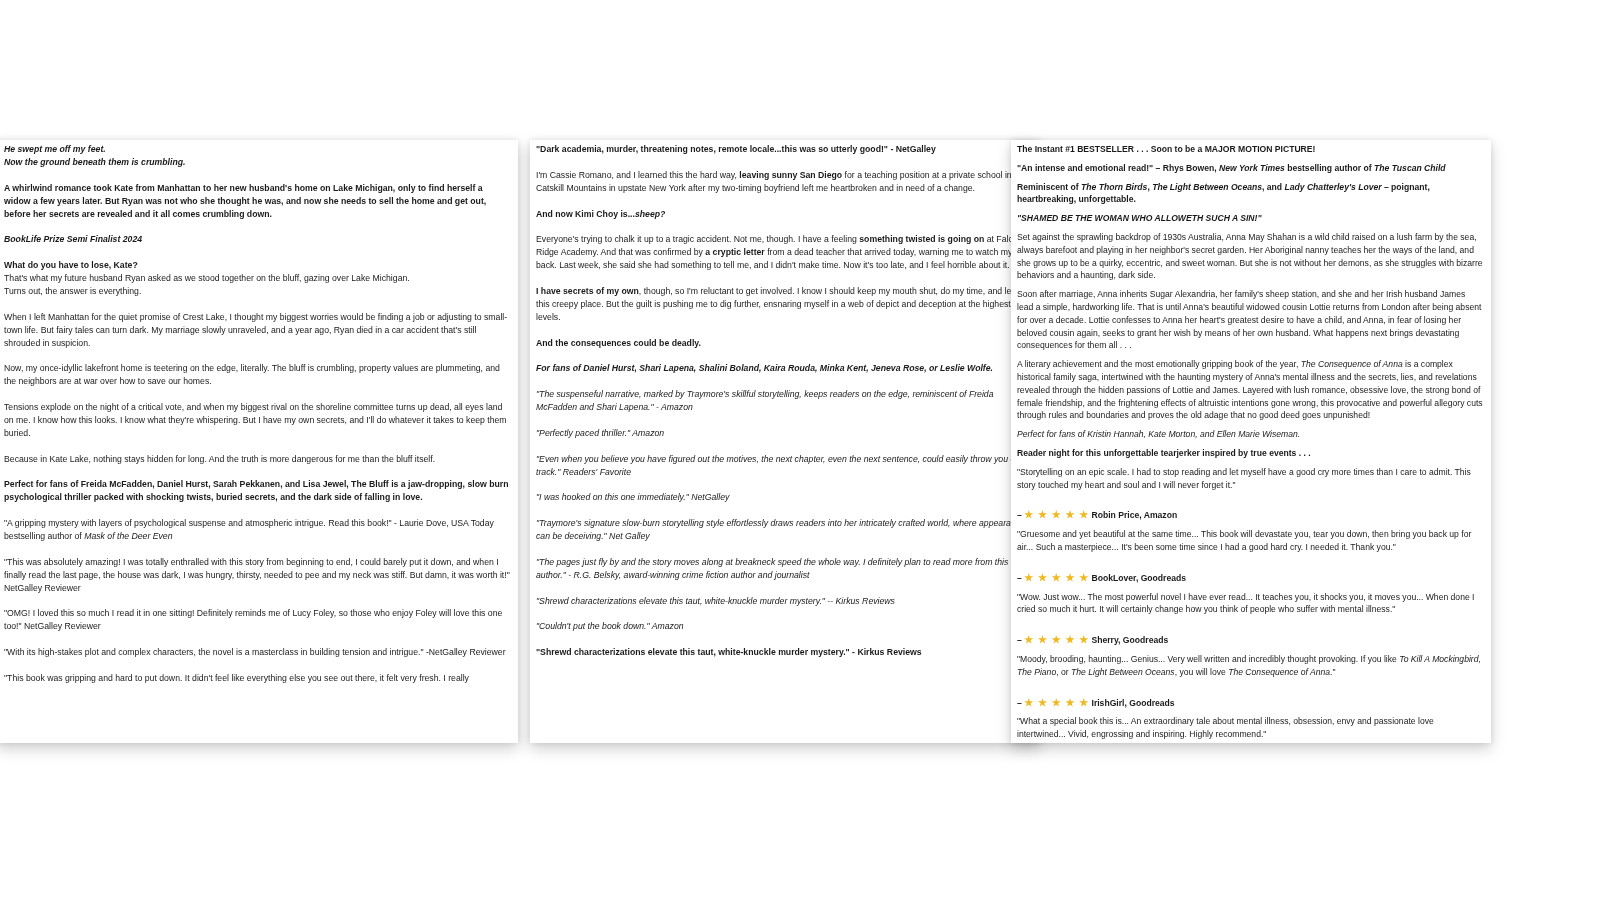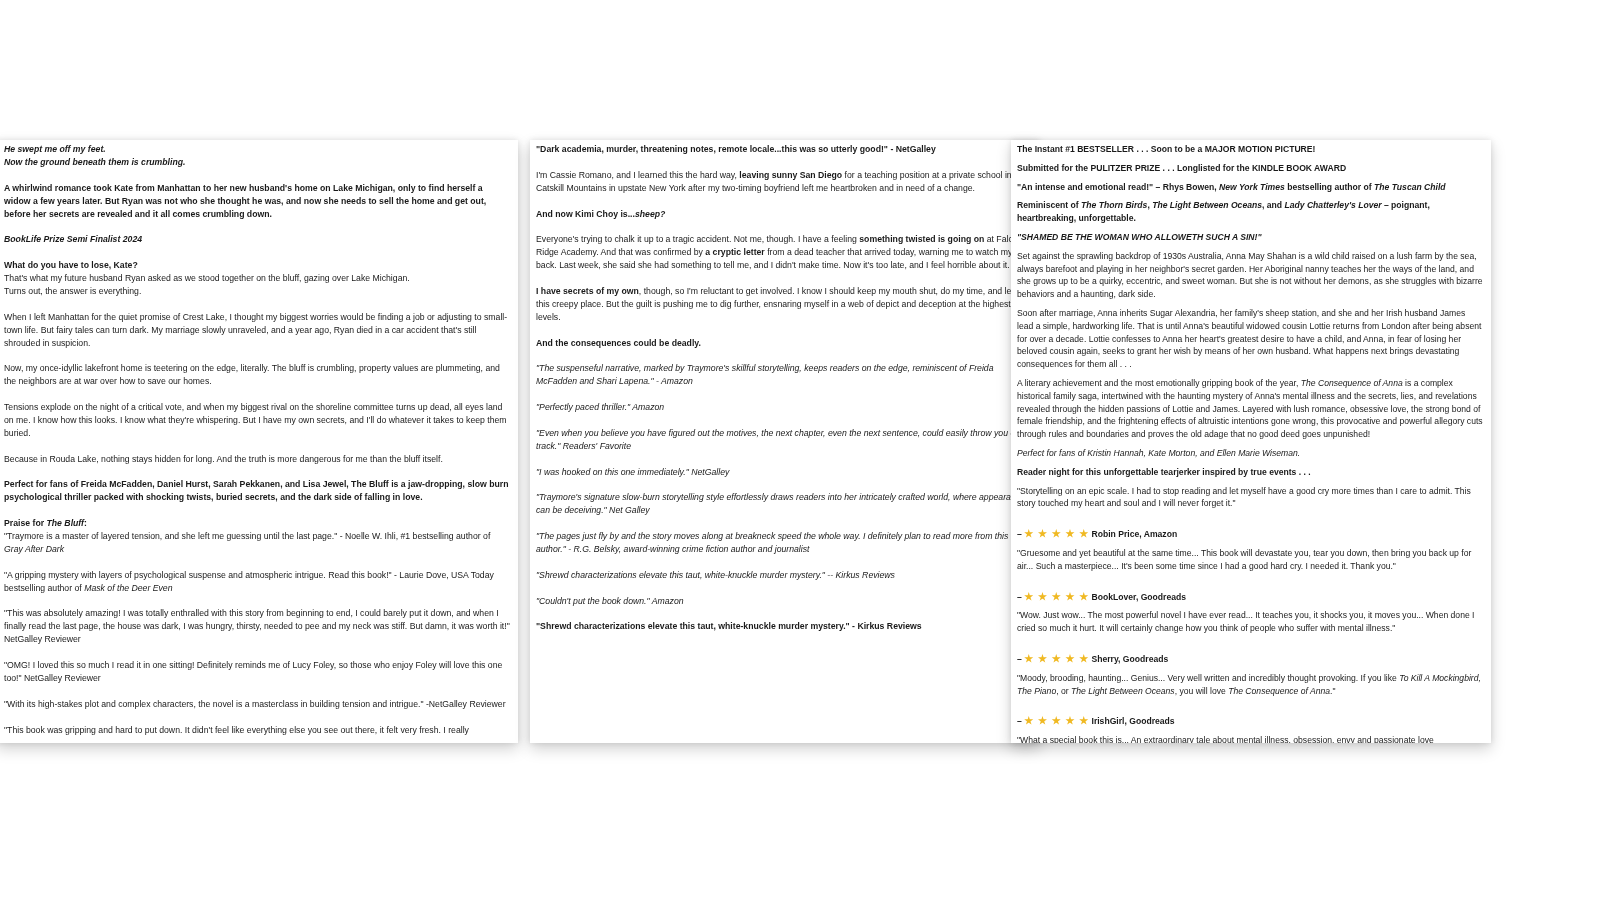--- a/index.html
+++ b/index.html
@@ -27,51 +27,50 @@
 <body>
 
 <div class="panel" id="p1">
   <p class="b i"><span>He swept me off my feet.</span><br><span>Now the ground beneath them is crumbling.</span></p>
   <p class="b">A whirlwind romance took Kate from Manhattan to her new husband's home on Lake Michigan, only to find herself a widow a few years later. But Ryan was not who she thought he was, and now she needs to sell the home and get out, before her secrets are revealed and it all comes crumbling down.</p>
   <p class="b i">BookLife Prize Semi Finalist 2024</p>
   <p><span class="b">What do you have to lose, Kate?</span><br><span>That's what my future husband Ryan asked as we stood together on the bluff, gazing over Lake Michigan.</span><br><span>Turns out, the answer is everything.</span></p>
   <p>When I left Manhattan for the quiet promise of Crest Lake, I thought my biggest worries would be finding a job or adjusting to small-town life. But fairy tales can turn dark. My marriage slowly unraveled, and a year ago, Ryan died in a car accident that's still shrouded in suspicion.</p>
   <p>Now, my once-idyllic lakefront home is teetering on the edge, literally. The bluff is crumbling, property values are plummeting, and the neighbors are at war over how to save our homes.</p>
   <p>Tensions explode on the night of a critical vote, and when my biggest rival on the shoreline committee turns up dead, all eyes land on me. I know how this looks. I know what they're whispering. But I have my own secrets, and I'll do whatever it takes to keep them buried.</p>
-  <p>Because in Rouda Lake, nothing stays hidden for long. And the truth is more dangerous for me than the bluff itself.</p>
+  <p>Because in Kate Lake, nothing stays hidden for long. And the truth is more dangerous for me than the bluff itself.</p>
   <p class="b">Perfect for fans of Freida McFadden, Daniel Hurst, Sarah Pekkanen, and Lisa Jewel, The Bluff is a jaw-dropping, slow burn psychological thriller packed with shocking twists, buried secrets, and the dark side of falling in love.</p>
-  <p style="margin-bottom:12.9px"><span class="b"><span>Praise for </span><span class="i">The Bluff</span><span>:</span></span><br><span>"Traymore is a master of layered tension, and she left me guessing until the last page." - Noelle W. Ihli, #1 bestselling author of </span><span class="i">Gray After Dark</span></p>
   <p><span>"A gripping mystery with layers of psychological suspense and atmospheric intrigue. Read this book!" - Laurie Dove, USA Today bestselling author of </span><span class="i">Mask of the Deer Even</span></p>
   <p>"This was absolutely amazing! I was totally enthralled with this story from beginning to end, I could barely put it down, and when I finally read the last page, the house was dark, I was hungry, thirsty, needed to pee and my neck was stiff. But damn, it was worth it!" NetGalley Reviewer</p>
   <p>"OMG! I loved this so much I read it in one sitting! Definitely reminds me of Lucy Foley, so those who enjoy Foley will love this one too!" NetGalley Reviewer</p>
   <p>"With its high-stakes plot and complex characters, the novel is a masterclass in building tension and intrigue." -NetGalley Reviewer</p>
   <p>"This book was gripping and hard to put down. It didn't feel like everything else you see out there, it felt very fresh. I really</p>
 </div>
 
 <div class="panel" id="p2">
   <p class="b">"Dark academia, murder, threatening notes, remote locale...this was so utterly good!" - NetGalley</p>
   <p><span>I'm Cassie Romano, and I learned this the hard way, </span><span class="b">leaving sunny San Diego</span><span> for a teaching position at a private school in the Catskill Mountains in upstate New York after my two-timing boyfriend left me heartbroken and in need of a change.</span></p>
   <p class="b"><span>And now Kimi Choy is...</span><span class="i">sheep?</span></p>
   <p><span>Everyone's trying to chalk it up to a tragic accident. Not me, though. I have a feeling </span><span class="b">something twisted is going on</span><span> at Falcon Ridge Academy. And that was confirmed by </span><span class="b">a cryptic letter</span><span> from a dead teacher that arrived today, warning me to watch my back. Last week, she said she had something to tell me, and I didn't make time. Now it's too late, and I feel horrible about it.</span></p>
   <p><span class="b">I have secrets of my own</span><span>, though, so I'm reluctant to get involved. I know I should keep my mouth shut, do my time, and leave this creepy place. But the guilt is pushing me to dig further, ensnaring myself in a web of depict and deception at the highest levels.</span></p>
   <p class="b">And the consequences could be deadly.</p>
+  <p class="b i">For fans of Daniel Hurst, Shari Lapena, Shalini Boland, Kaira Rouda, Minka Kent, Jeneva Rose, or Leslie Wolfe.</p>
   <p class="i">"The suspenseful narrative, marked by Traymore's skillful storytelling, keeps readers on the edge, reminiscent of Freida McFadden and Shari Lapena." - Amazon</p>
   <p class="i">"Perfectly paced thriller." Amazon</p>
   <p class="i">"Even when you believe you have figured out the motives, the next chapter, even the next sentence, could easily throw you off track." Readers' Favorite</p>
   <p class="i">"I was hooked on this one immediately." NetGalley</p>
   <p class="i">"Traymore's signature slow-burn storytelling style effortlessly draws readers into her intricately crafted world, where appearances can be deceiving." Net Galley</p>
   <p class="i">"The pages just fly by and the story moves along at breakneck speed the whole way. I definitely plan to read more from this author." - R.G. Belsky, award-winning crime fiction author and journalist</p>
   <p class="i">"Shrewd characterizations elevate this taut, white-knuckle murder mystery." -- Kirkus Reviews</p>
   <p class="i">"Couldn't put the book down." Amazon</p>
   <p class="b">"Shrewd characterizations elevate this taut, white-knuckle murder mystery." - Kirkus Reviews</p>
 </div>
 
 <div class="panel" id="p3">
   <p class="b">The Instant #1 BESTSELLER . . . Soon to be a MAJOR MOTION PICTURE!</p>
-  <p class="b">Submitted for the PULITZER PRIZE . . . Longlisted for the KINDLE BOOK AWARD</p>
   <p class="b"><span>"An intense and emotional read!" – Rhys Bowen, </span><span class="i">New York Times</span><span> bestselling author of </span><span class="i">The Tuscan Child</span></p>
   <p class="b"><span>Reminiscent of </span><span class="i">The Thorn Birds</span><span>, </span><span class="i">The Light Between Oceans</span><span>, and </span><span class="i">Lady Chatterley's Lover</span><span> – poignant, heartbreaking, unforgettable.</span></p>
   <p class="b i">"SHAMED BE THE WOMAN WHO ALLOWETH SUCH A SIN!"</p>
   <p>Set against the sprawling backdrop of 1930s Australia, Anna May Shahan is a wild child raised on a lush farm by the sea, always barefoot and playing in her neighbor's secret garden. Her Aboriginal nanny teaches her the ways of the land, and she grows up to be a quirky, eccentric, and sweet woman. But she is not without her demons, as she struggles with bizarre behaviors and a haunting, dark side.</p>
   <p>Soon after marriage, Anna inherits Sugar Alexandria, her family's sheep station, and she and her Irish husband James lead a simple, hardworking life. That is until Anna's beautiful widowed cousin Lottie returns from London after being absent for over a decade. Lottie confesses to Anna her heart's greatest desire to have a child, and Anna, in fear of losing her beloved cousin again, seeks to grant her wish by means of her own husband. What happens next brings devastating consequences for them all . . .</p>
   <p><span>A literary achievement and the most emotionally gripping book of the year, </span><span class="i">The Consequence of Anna</span><span> is a complex historical family saga, intertwined with the haunting mystery of Anna's mental illness and the secrets, lies, and revelations revealed through the hidden passions of Lottie and James. Layered with lush romance, obsessive love, the strong bond of female friendship, and the frightening effects of altruistic intentions gone wrong, this provocative and powerful allegory cuts through rules and boundaries and proves the old adage that no good deed goes unpunished!</span></p>
   <p class="i">Perfect for fans of Kristin Hannah, Kate Morton, and Ellen Marie Wiseman.</p>
   <p class="b">Reader night for this unforgettable tearjerker inspired by true events . . .</p>
 
   <p><span>"Storytelling on an epic scale. I had to stop reading and let myself have a good cry more times than I care to admit. This story touched my heart and soul and I will never forget it."</span><span class="rev-line b"><span>– </span><span class="stars">★ ★ ★ ★ ★</span> <span>Robin Price, Amazon</span></span></p>

